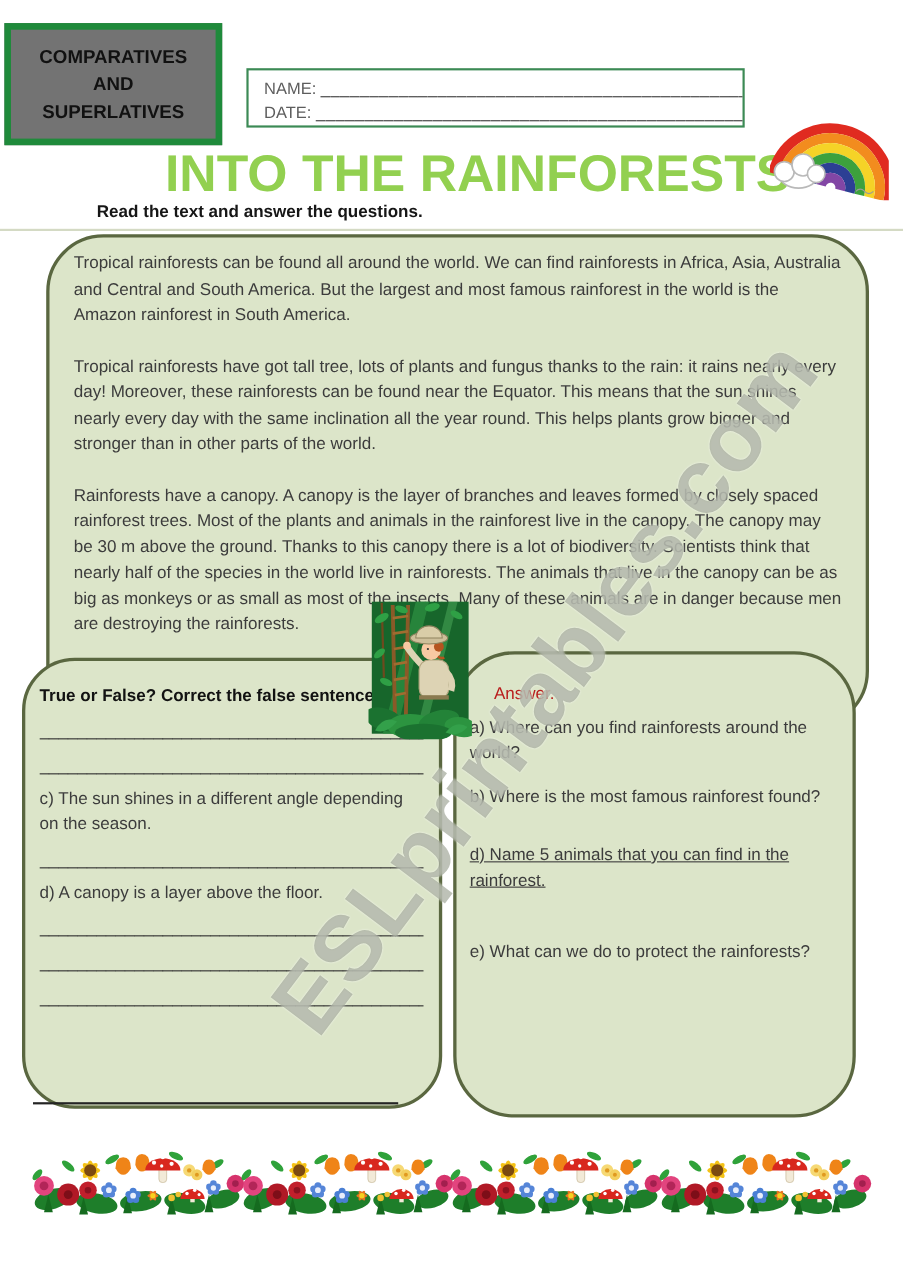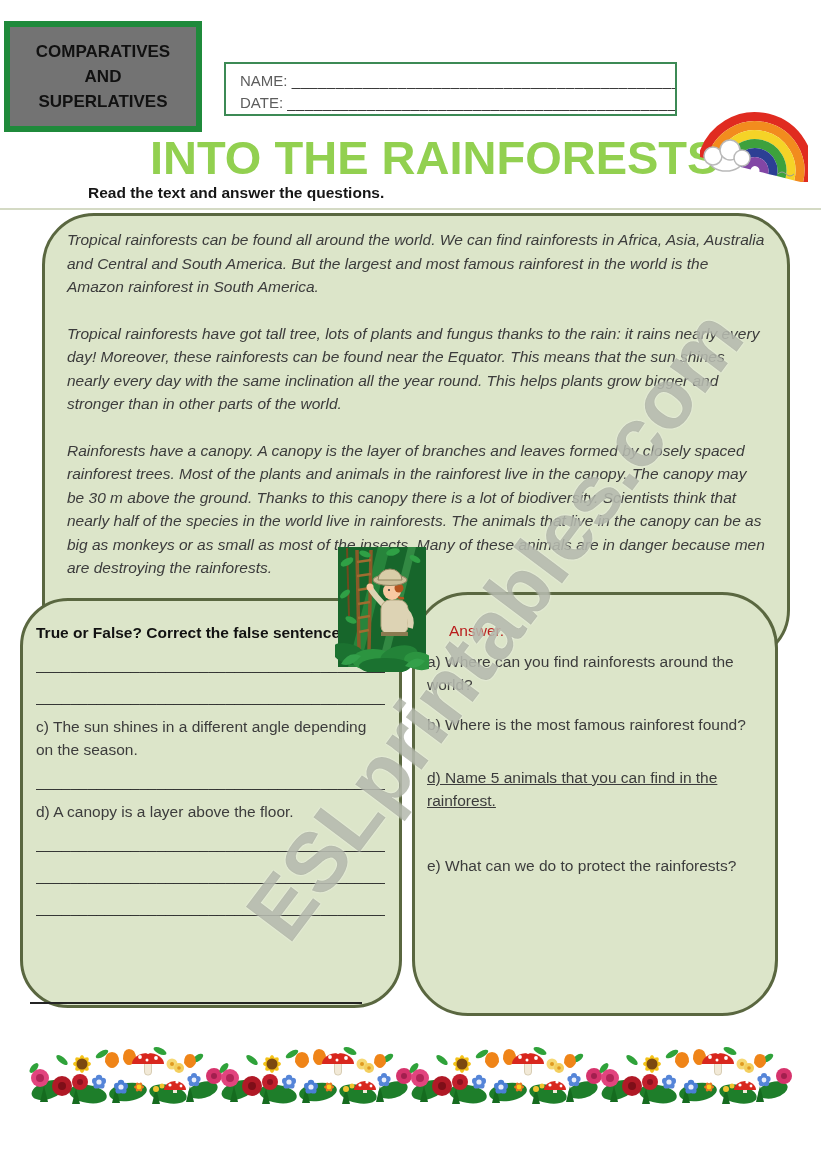--- a/index.html
+++ b/index.html
@@ -40,21 +40,21 @@
   .thin-rule{
     left:0;top:208px;width:821px;height:0;border-top:2px solid #d4dac4;z-index:1;
   }
 
   
   .panel{
     background:#dce5c9;border:3px solid #5a6740;box-sizing:border-box;z-index:1;
   }
   .reading-panel{
     left:42px;top:213px;width:748px;height:449px;border-radius:52px;
-    padding:12px 22px 0 22px;font-size:15.5px;line-height:23.5px;color:#3c3c3c;font-style:italic;
+    padding:12px 22px 0 22px;font-size:15.5px;line-height:23.5px;color:#3c3c3c;
   }
   .reading-panel p{margin:0 0 23px 0;}
 
   .tf-panel{
     left:20px;top:598px;width:382px;height:410px;border-radius:48px;
     padding:20px 14px 0 13px;font-size:15.5px;line-height:23px;color:#3c3c3c;
   }
   .tf-heading{font-weight:700;color:#121212;font-size:15.5px;margin-bottom:4px;}
   .tf-item{margin-top:2px;}
   .blank-line{color:#2b2b2b;letter-spacing:0px;white-space:nowrap;overflow:hidden;margin:9px 0 7px 0;}

